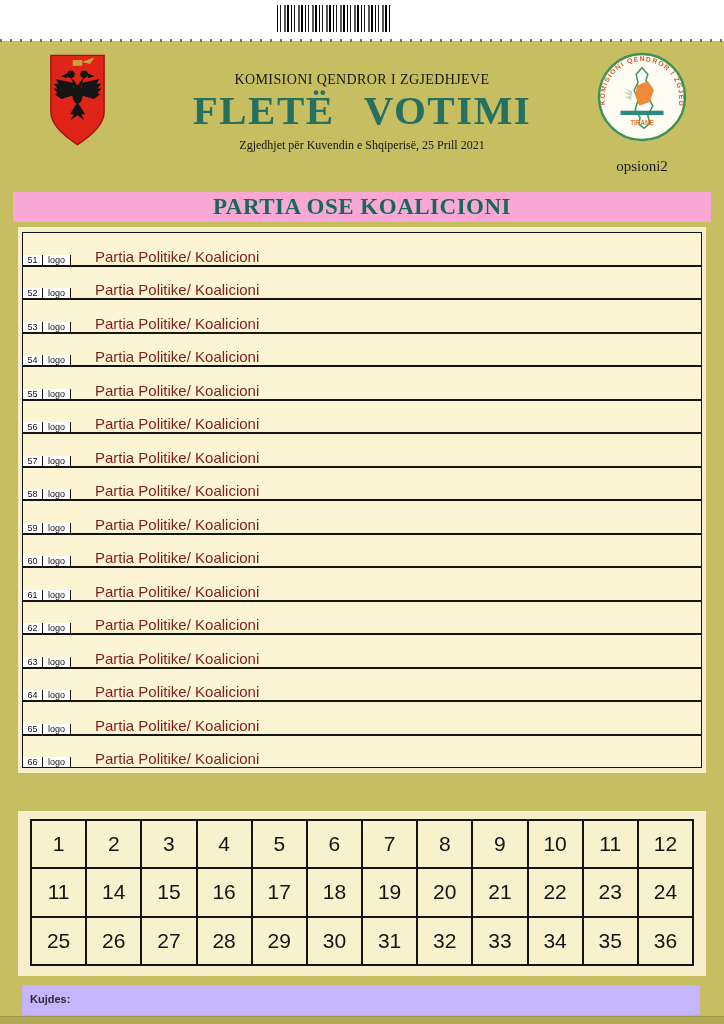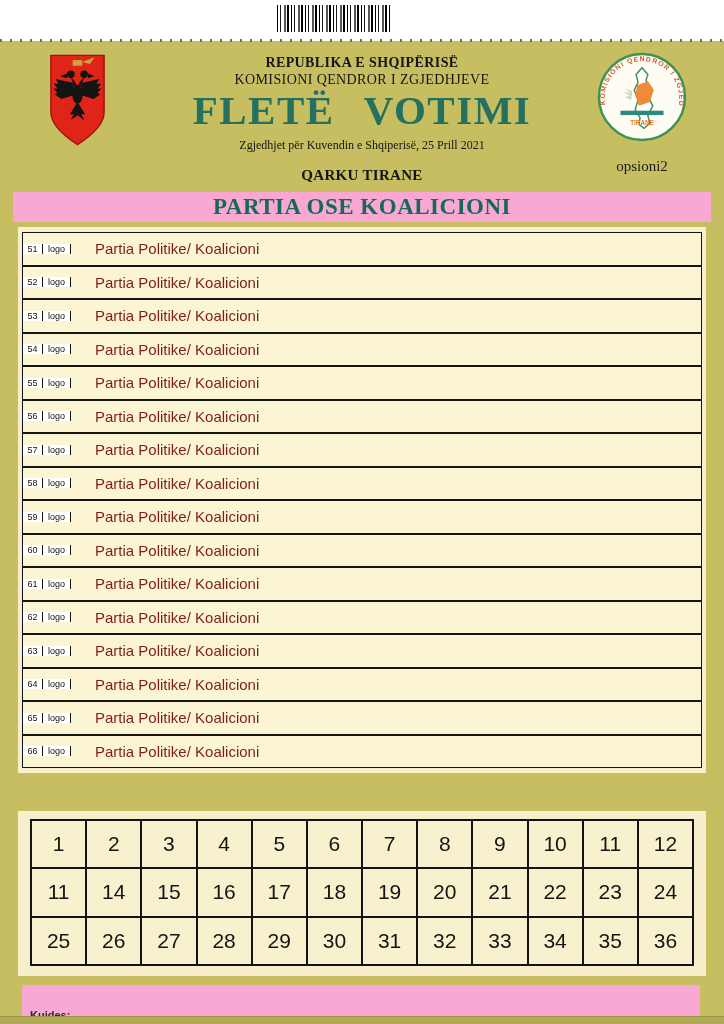--- a/index.html
+++ b/index.html
@@ -22,40 +22,40 @@
   .subtitle{top:138px;font-size:12px;}
   .region{top:167px;font-size:15px;font-weight:bold;letter-spacing:.3px;}
   .seal{position:absolute;left:597px;top:52px;width:90px;height:90px;}
   .option{position:absolute;left:592px;top:158px;width:100px;text-align:center;font-size:15px;color:#1c1c1c;}
 
   
   .section-bar{position:absolute;left:13px;top:192px;width:698px;height:30px;background:#f9a8d4;
     text-align:center;line-height:30px;font-size:23px;font-weight:bold;color:#15695a;letter-spacing:.5px;}
   .list-panel{position:absolute;left:18px;top:227px;width:688px;height:546px;background:#f7efcb;
     box-sizing:border-box;padding:5px 4px;display:flex;flex-direction:column;justify-content:space-between;}
-  .prow{height:34px;background:#fcf5d4;border:1.5px solid #141414;display:flex;align-items:center;box-sizing:border-box;}
+  .prow{height:34px;background:#fcf5d4;border:1.5px solid #141414;display:flex;align-items:flex-end;box-sizing:border-box;}
   .pnum{width:19px;background:#fff;border-right:1.5px solid #141414;display:flex;align-items:center;justify-content:center;
     font-family:"Liberation Sans",sans-serif;font-size:9px;color:#111;}
   .plogo{width:27px;background:#fff;border-right:1.5px solid #141414;display:flex;align-items:center;justify-content:center;
     font-family:"Liberation Sans",sans-serif;font-size:9px;color:#111;}
   .pname{flex:1;display:flex;align-items:center;padding-left:24px;
     font-family:"Liberation Sans",sans-serif;font-size:15px;color:#7f1d1d;}
   .pbox{width:23px;background:#fff;border-left:1.5px solid #141414;}
 
   
   .cand-heading{position:absolute;left:0;right:0;top:783px;text-align:center;
     font-size:20px;font-weight:bold;color:#141414;letter-spacing:.3px;}
   .grid-panel{position:absolute;left:18px;top:811px;width:688px;height:165px;background:#f7efcb;}
   .cand-grid{position:absolute;left:12px;right:12px;top:8px;bottom:10px;
     display:grid;grid-template-columns:repeat(12,1fr);grid-auto-rows:1fr;border:1.5px solid #141414;}
   .gcell{border:1.2px solid #141414;display:flex;align-items:center;justify-content:center;
     font-family:"Liberation Sans",sans-serif;font-size:21px;color:#141414;background:#f8f1ce;}
 
   
-  .caution-bar{position:absolute;left:22px;top:985px;width:678px;height:30px;background:#f9a8d4;box-sizing:border-box;padding:20px 8px;}
+  .caution-bar{position:absolute;left:22px;top:985px;width:678px;height:30px;background:#c4b5fd;box-sizing:border-box;padding:4px 8px;}
   .caution-label{font-family:"Liberation Sans",sans-serif;font-size:11px;font-weight:bold;color:#2b2b2b;}
   .bottom-edge{position:absolute;left:0;bottom:0;width:724px;height:7px;background:#b2aa56;border-top:1px solid #9d954b;}
 </style>
 </head>
 <body>
 
 <div class="page">
 
   <div class="stub"></div>
   <div class="barcode"></div>
@@ -73,25 +73,23 @@
         <path d="M41 21 l7 3 l-7 2 z"></path>
         <path d="M23 25 q7 6 7 13 q0 -7 7 -13 l-3 9 l-4 5 l-4 -5 z"></path>
         <ellipse cx="30" cy="43" rx="5.5" ry="10"></ellipse>
         <path d="M26 31 L7 27 L10 32 L5 32 L9 37 L5 37 L9 42 L6 43 L13 48 L26 44 z"></path>
         <path d="M34 31 L53 27 L50 32 L55 32 L51 37 L55 37 L51 42 L54 43 L47 48 L34 44 z"></path>
         <path d="M30 51 l-8 13 l4 0 l-3 6 l7 -5 l7 5 l-3 -6 l4 0 z"></path>
       </g>
     </svg>
   </div>
 
-  <div class="hline republic">REPUBLIKA E SHQIPËRISË</div>
   <div class="hline commission">KOMISIONI QENDROR I ZGJEDHJEVE</div>
   <div class="hline main-title">FLETË VOTIMI</div>
   <div class="hline subtitle">Zgjedhjet për Kuvendin e Shqiperisë, 25 Prill 2021</div>
-  <div class="hline region">QARKU TIRANE</div>
 
   <div class="seal">
     <svg width="90" height="90" viewBox="0 0 92 92" xmlns="http://www.w3.org/2000/svg">
       <circle cx="46" cy="46" r="44" fill="#fffdf3" stroke="#3f9256" stroke-width="2.5"></circle>
       <defs>
         <path id="ringArc" d="M 9 56 A 38 38 0 1 1 83 56" fill="none"></path>
       </defs>
       <text font-family="Liberation Sans, sans-serif" font-size="7" font-weight="bold" fill="#d95b2e" letter-spacing="1.2">
         <textPath href="#ringArc" startOffset="2">KOMISIONI QENDROR I ZGJEDHJEVE</textPath>
       </text>

